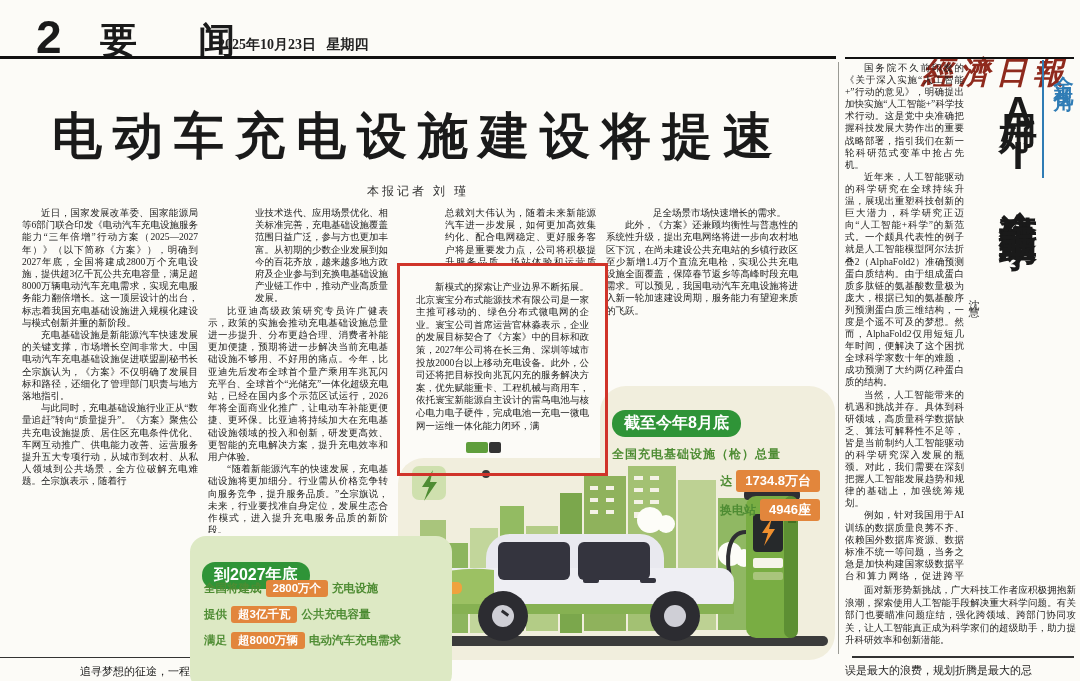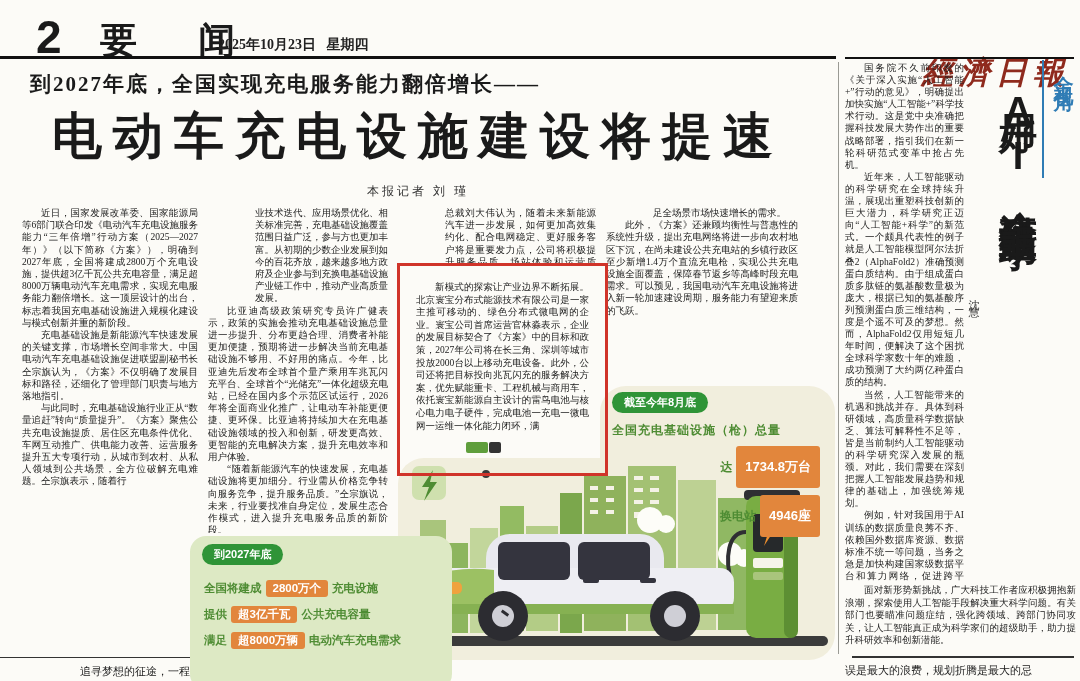--- a/index.html
+++ b/index.html
@@ -35,31 +35,31 @@
   .battery .tip{display:inline-block;width:12px;height:11px;background:#333;border-radius:2px;margin-left:1px;}
   
   .cream{background:#f1eedd;border-radius:26px;}
   #blobTop{left:600px;top:386px;width:235px;height:130px;z-index:1;}
   #blobMain{left:398px;top:458px;width:437px;height:202px;z-index:2;}
   #scene{left:398px;top:458px;z-index:3;}
   
   #info2027{left:190px;top:536px;width:230px;height:122px;background:#dde9c4;border-radius:16px;
             z-index:6;padding:16px;}
   .gbadge{display:inline-block;background:#2f9437;color:#fff;font-family:"Liberation Sans",sans-serif;
-          font-weight:bold;font-size:11px;padding:3px 12px;border-radius:13px;}
+          font-weight:bold;font-size:16px;padding:3px 12px;border-radius:13px;margin-top:18px;}
   #info2027 .gbadge{position:absolute;left:12px;top:8px;}
   .inforow{position:absolute;left:14px;font-size:11.5px;font-weight:bold;color:#4e8c33;
            font-family:"Liberation Sans","DejaVu Sans",sans-serif;white-space:nowrap;}
   .chip{display:inline-block;background:#e2863c;color:#fff;font-weight:bold;border-radius:3px;
         padding:1px 7px;margin:0 4px;}
   
   #infoAug{left:612px;top:392px;width:212px;z-index:6;font-family:"Liberation Sans","DejaVu Sans",sans-serif;}
   #infoAug .title{color:#4e8c33;font-size:12px;font-weight:bold;margin-top:9px;letter-spacing:1px;}
   #infoAug .arow{margin-top:7px;text-align:right;color:#4e8c33;font-size:12px;font-weight:bold;}
-  #infoAug .arow .chip{font-size:13px;padding:12px 9px;}
+  #infoAug .arow .chip{font-size:13px;padding:2px 9px;}
   
   #vdivider{left:838px;top:62px;width:1px;height:592px;background:#9a9a94;}
   #sbbody{left:845px;top:62px;width:119px;height:520px;font-size:9.5px;line-height:12.1px;
           text-align:justify;overflow:hidden;color:#222;}
   #sbbody p{margin:0;text-indent:2em;}
   #sbbottom{left:845px;top:584px;width:231px;height:62px;font-size:9.5px;line-height:12.6px;
             text-align:justify;overflow:hidden;color:#222;}
   #sbbottom p{margin:0;text-indent:2em;}
   #goldview{left:1042px;top:60px;height:118px;writing-mode:vertical-rl;text-orientation:upright;
             color:#2f7cb5;font-size:20px;font-weight:bold;letter-spacing:8px;
@@ -84,21 +84,20 @@
   <div class="abs" id="pagenum">2</div>
   <div class="abs" id="secname">要 闻</div>
   <div class="abs" id="dateline">
     <span>2025年10月23日</span>&nbsp;&nbsp;
     <span>星期四</span>
   </div>
   <div class="abs" id="masthead">經濟日報</div>
   <div class="abs rule" style="left:0;top:56px;width:836px;height:3px;"></div>
   <div class="abs rule" style="left:845px;top:57px;width:229px;height:2px;"></div>
 
-  <div class="abs" id="kicker">到2027年底，全国实现充电服务能力翻倍增长——</div>
   <div class="abs" id="headline">电动车充电设施建设将提速</div>
   <div class="abs" id="byline">本报记者  刘  瑾</div>
 
   <div class="abs col" id="col1">
     <p>近日，国家发展改革委、国家能源局等6部门联合印发《电动汽车充电设施服务能力“三年倍增”行动方案（2025—2027年）》（以下简称《方案》），明确到2027年底，全国将建成2800万个充电设施，提供超3亿千瓦公共充电容量，满足超8000万辆电动汽车充电需求，实现充电服务能力翻倍增长。这一顶层设计的出台，标志着我国充电基础设施进入规模化建设与模式创新并重的新阶段。</p>
     <p>充电基础设施是新能源汽车快速发展的关键支撑，市场增长空间非常大。中国电动汽车充电基础设施促进联盟副秘书长仝宗旗认为，《方案》不仅明确了发展目标和路径，还细化了管理部门职责与地方落地指引。</p>
     <p>与此同时，充电基础设施行业正从“数量追赶”转向“质量提升”。《方案》聚焦公共充电设施提质、居住区充电条件优化、车网互动推广、供电能力改善、运营服务提升五大专项行动，从城市到农村、从私人领域到公共场景，全方位破解充电难题。仝宗旗表示，随着行</p>
   </div>
   <div class="abs col" id="col2">
     <p class="noind">业技术迭代、应用场景优化、相关标准完善，充电基础设施覆盖范围日益广泛，参与方也更加丰富。从初期的少数企业发展到如今的百花齐放，越来越多地方政府及企业参与到充换电基础设施产业链工作中，推动产业高质量发展。</p>

